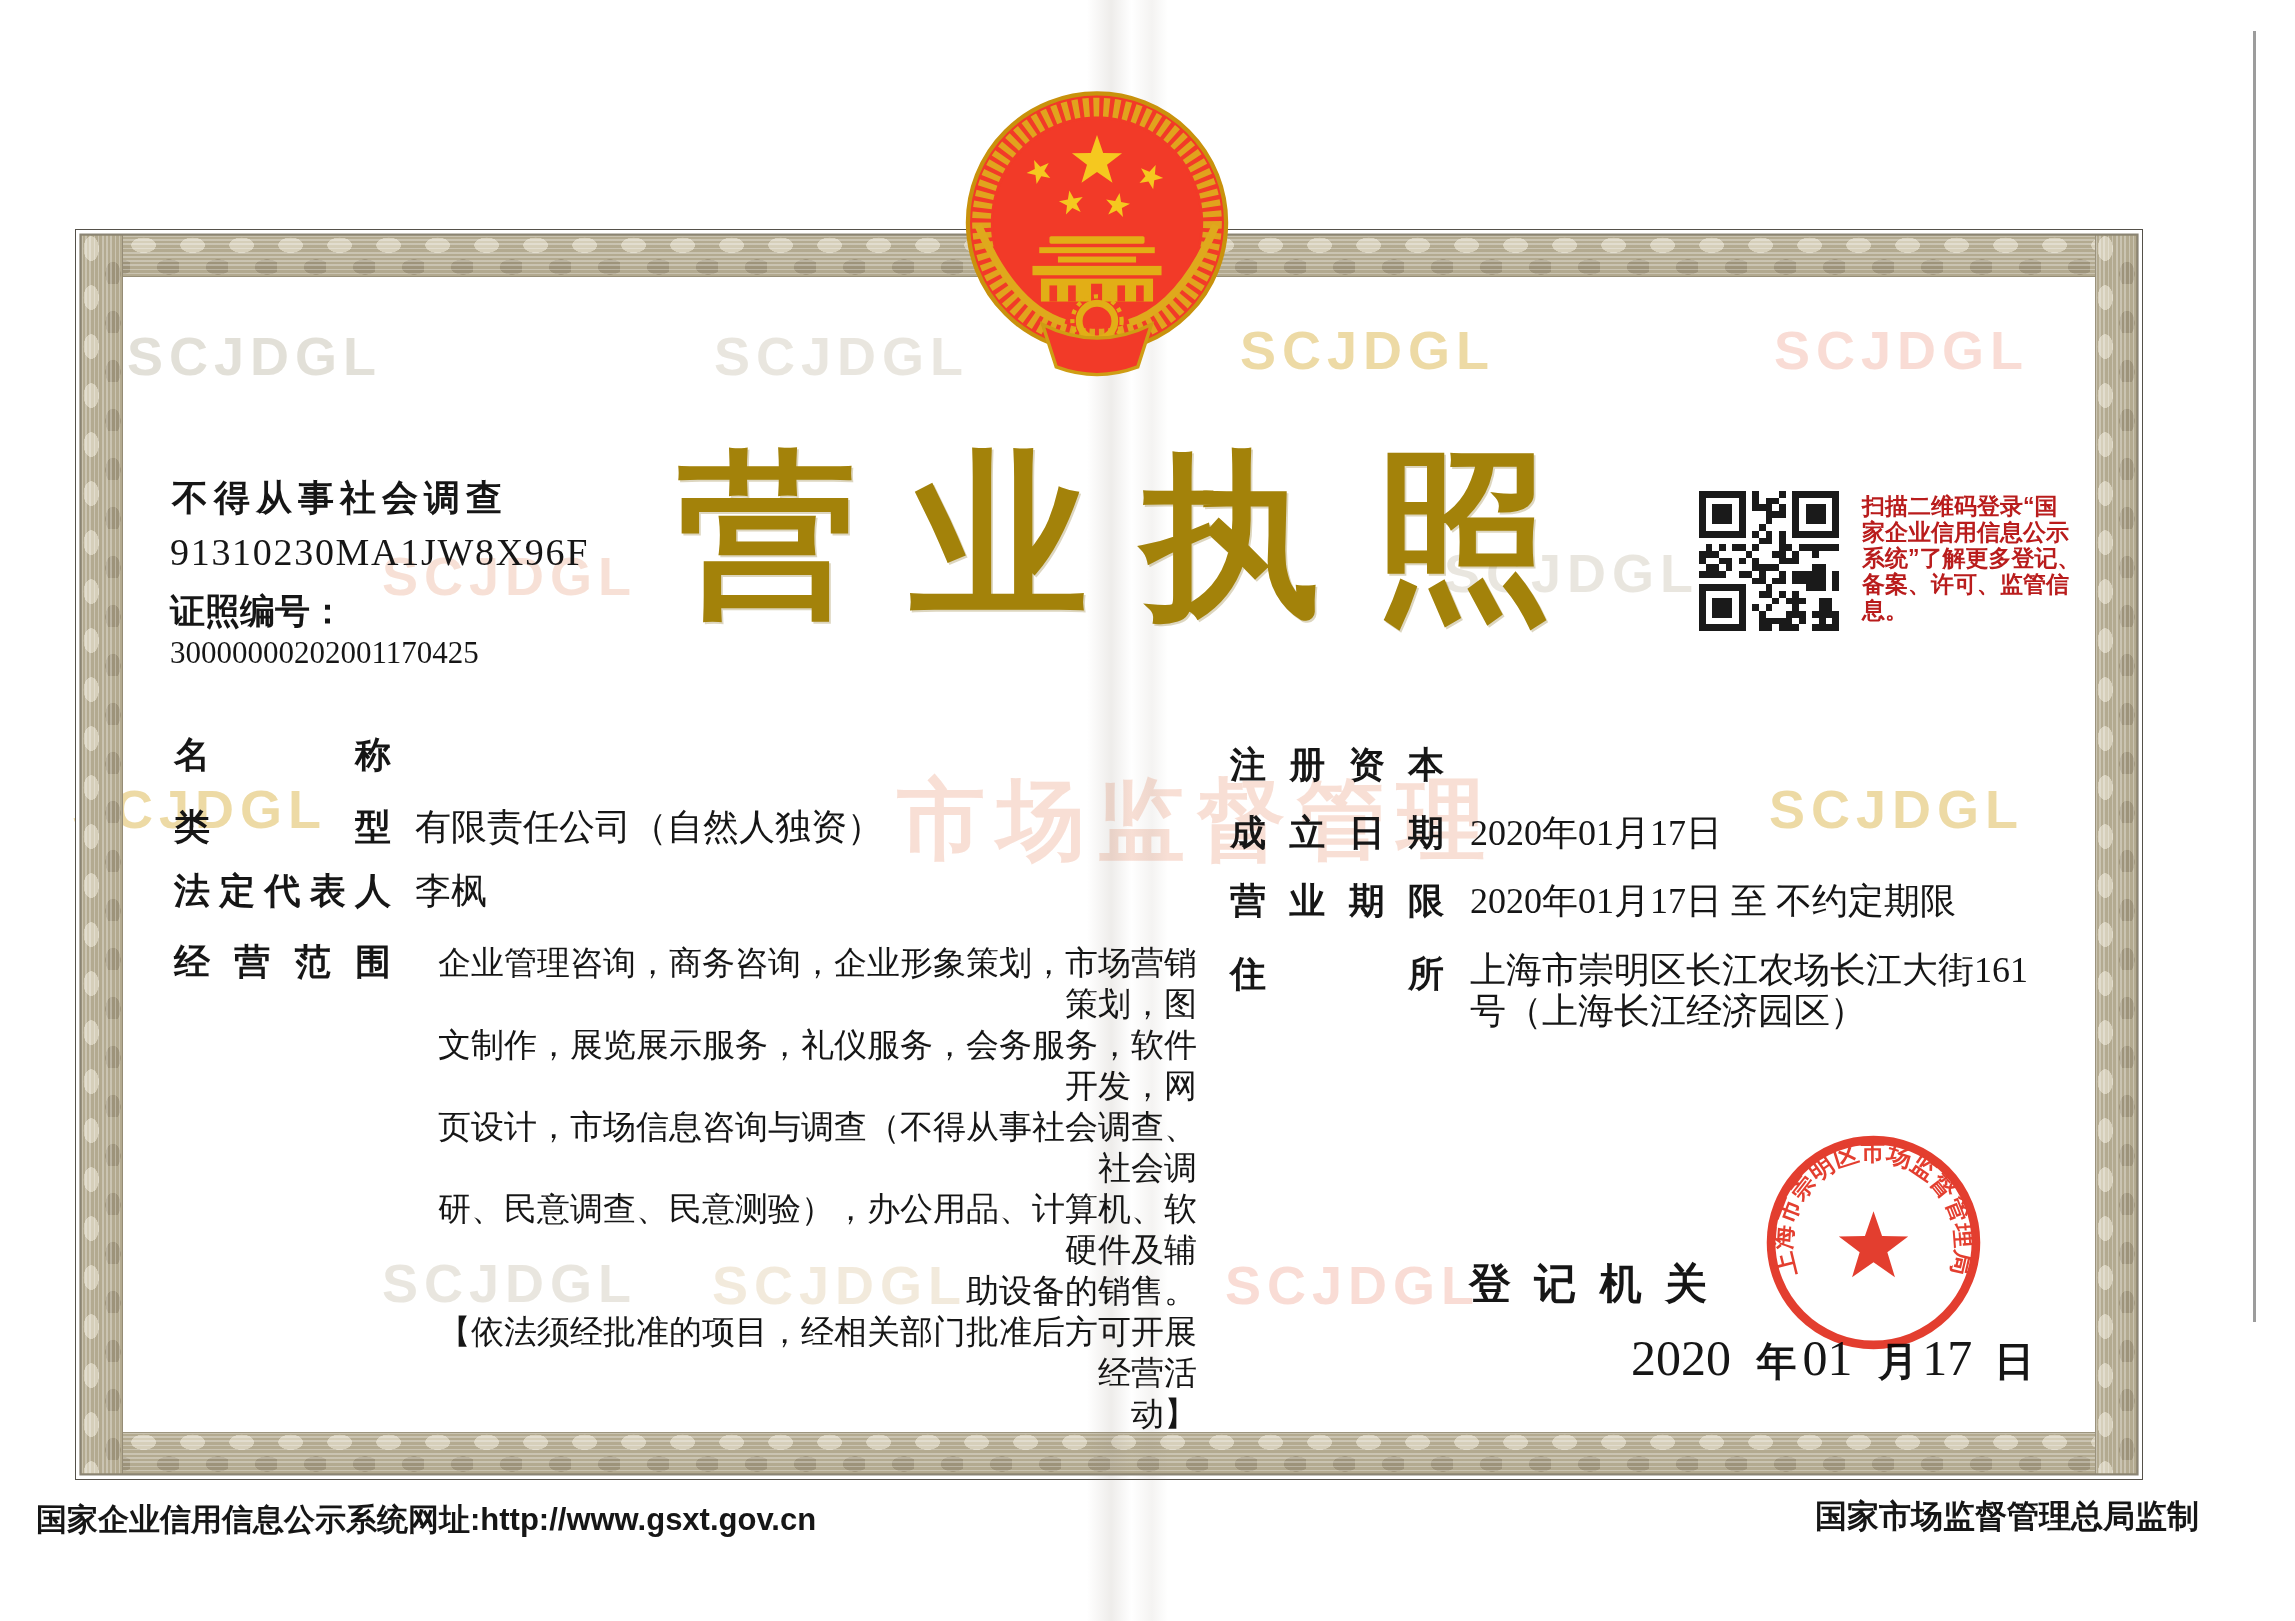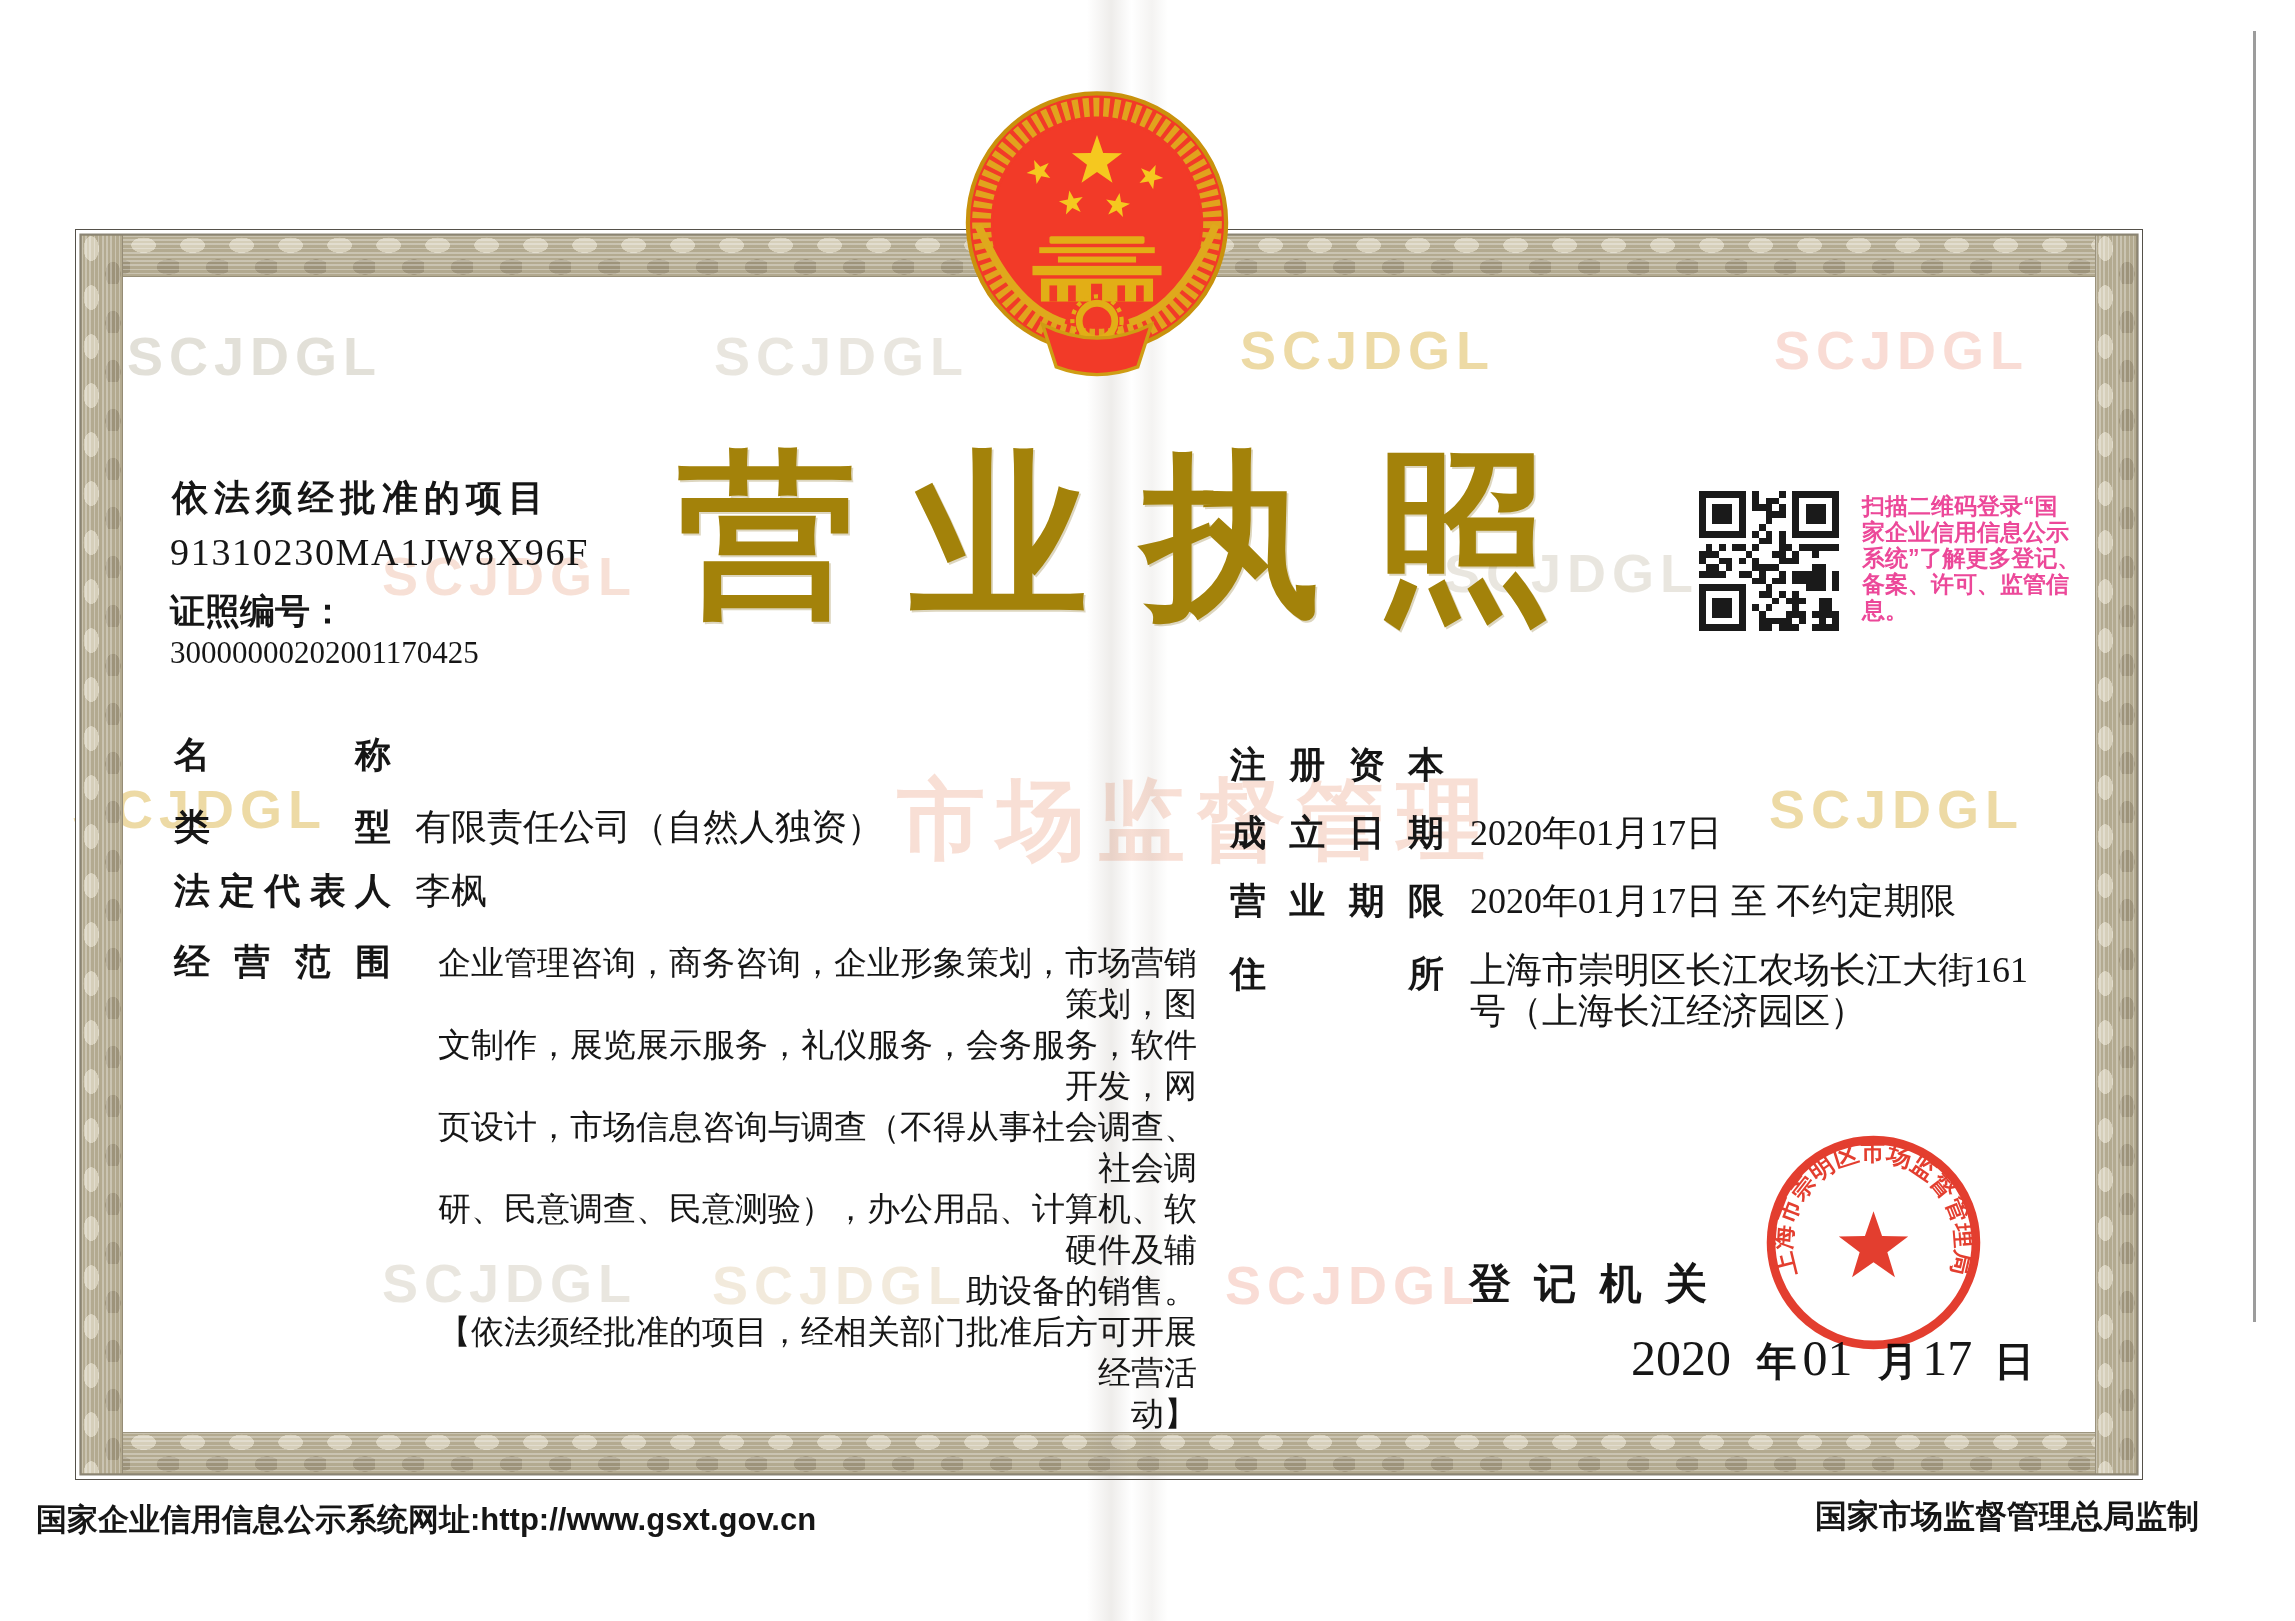--- a/index.html
+++ b/index.html
@@ -44,21 +44,21 @@
   .certno .cl{font-size:35px;font-weight:bold;}
   .certno .cv{font-family:"Liberation Serif",serif;font-size:31px;letter-spacing:0;}
   .title{left:678px;top:445px;font-size:178px;line-height:1.02;font-weight:bold;letter-spacing:54px;
          color:#a3820a;z-index:10;white-space:nowrap;
          text-shadow:1.7px 1.7px 0 rgba(120,90,0,.25);}
 
   
   .qr{left:1699px;top:491px;width:140px;height:140px;z-index:10;}
   .qr svg{width:100%;height:100%;display:block;}
   .qr-caption{left:1862px;top:493px;width:229px;font-size:23px;line-height:26px;font-weight:bold;
-              color:#ec4899;z-index:10;}
+              color:#b91c1c;z-index:10;}
 
   
   .pre{white-space:pre-line;}
   .flabel{position:absolute;font-size:36px;font-weight:bold;z-index:10;}
   .fvalue{position:absolute;font-family:"Liberation Serif",serif;font-size:36px;z-index:10;}
   .spread{display:flex;justify-content:space-between;}
   .lab-l{left:174px;width:217px;}
   .val-l{left:415px;width:799px;}
   .lab-r{left:1230px;width:214px;}
   .val-r{left:1470px;width:615px;}
@@ -139,21 +139,21 @@
         <rect x="206" y="236" width="9" height="19"></rect>
       </g>
       <path d="M20,165 Q62,262 122,280" fill="none" stroke="#dfa91c" stroke-width="9"></path>
       <path d="M300,165 Q258,262 198,280" fill="none" stroke="#dfa91c" stroke-width="9"></path>
       <circle cx="160" cy="278" r="21" fill="none" stroke="#e2ae16" stroke-width="8"></circle>
       <circle cx="160" cy="278" r="29" fill="none" stroke="#e2ae16" stroke-width="5" stroke-dasharray="5 6"></circle>
       <path d="M96,282 Q160,314 224,282 L208,332 Q160,350 112,332 Z" fill="#f23a28" stroke="#cf9d13" stroke-width="4"></path>
     </svg>
   </div>
 
-  <div class="abs credit-label">依法须经批准的项目</div>
+  <div class="abs credit-label">不得从事社会调查</div>
   <div class="abs credit-code">91310230MA1JW8X96F</div>
   <div class="abs certno">
     <span class="cl">证照编号：</span>
     <span class="cv">30000000202001170425</span>
   </div>
   <div class="abs title">营业执照</div>
 
   <div class="abs qr">
     <svg id="qr-svg" viewBox="0 0 21 21" fill="#1a1a1a" shape-rendering="crispEdges" xmlns="http://www.w3.org/2000/svg">
         <rect x="0" y="0" width="7" height="7"></rect>

